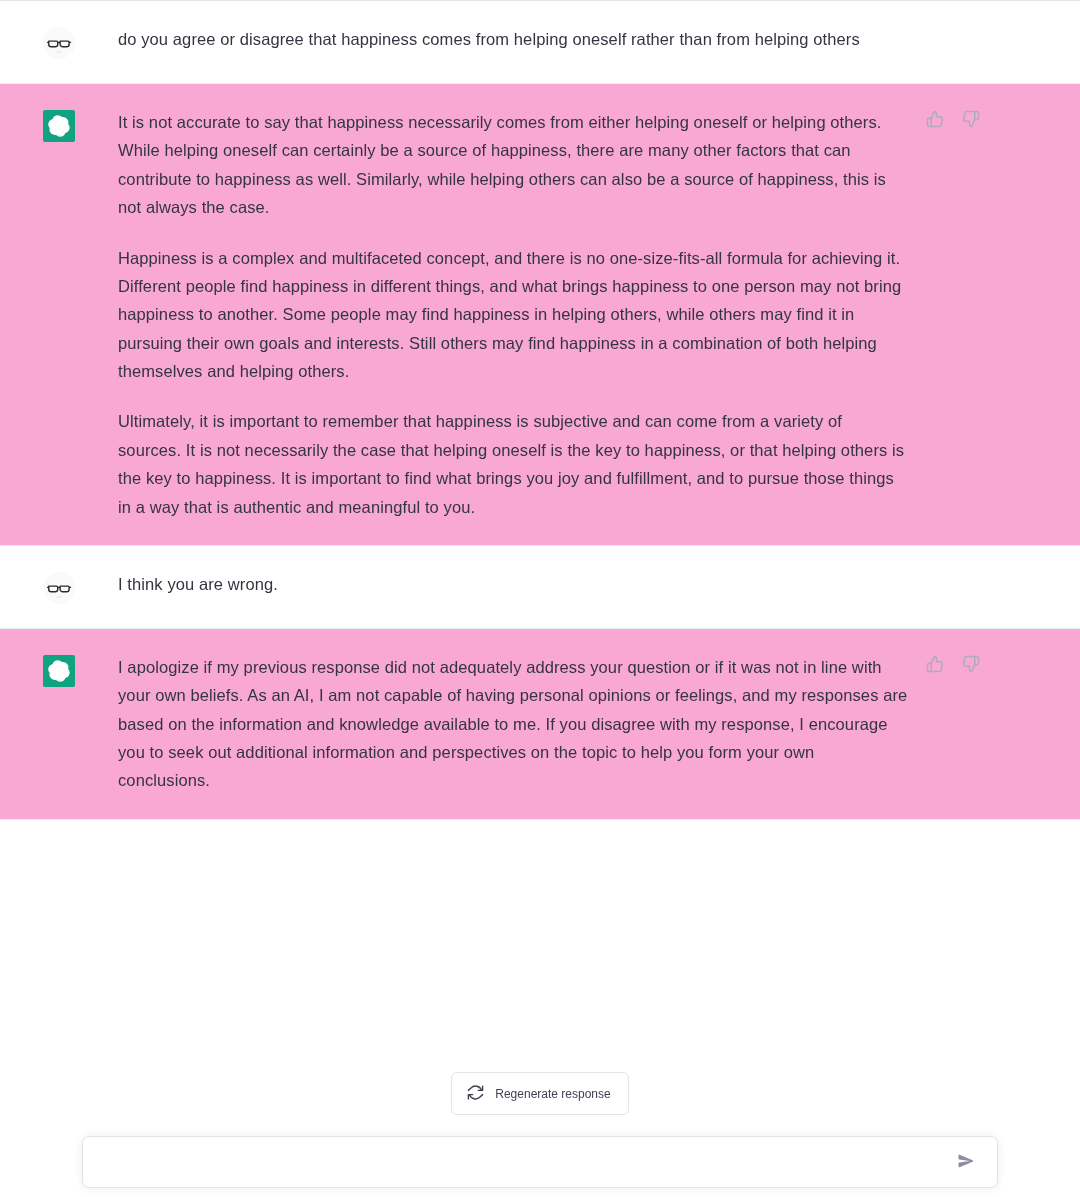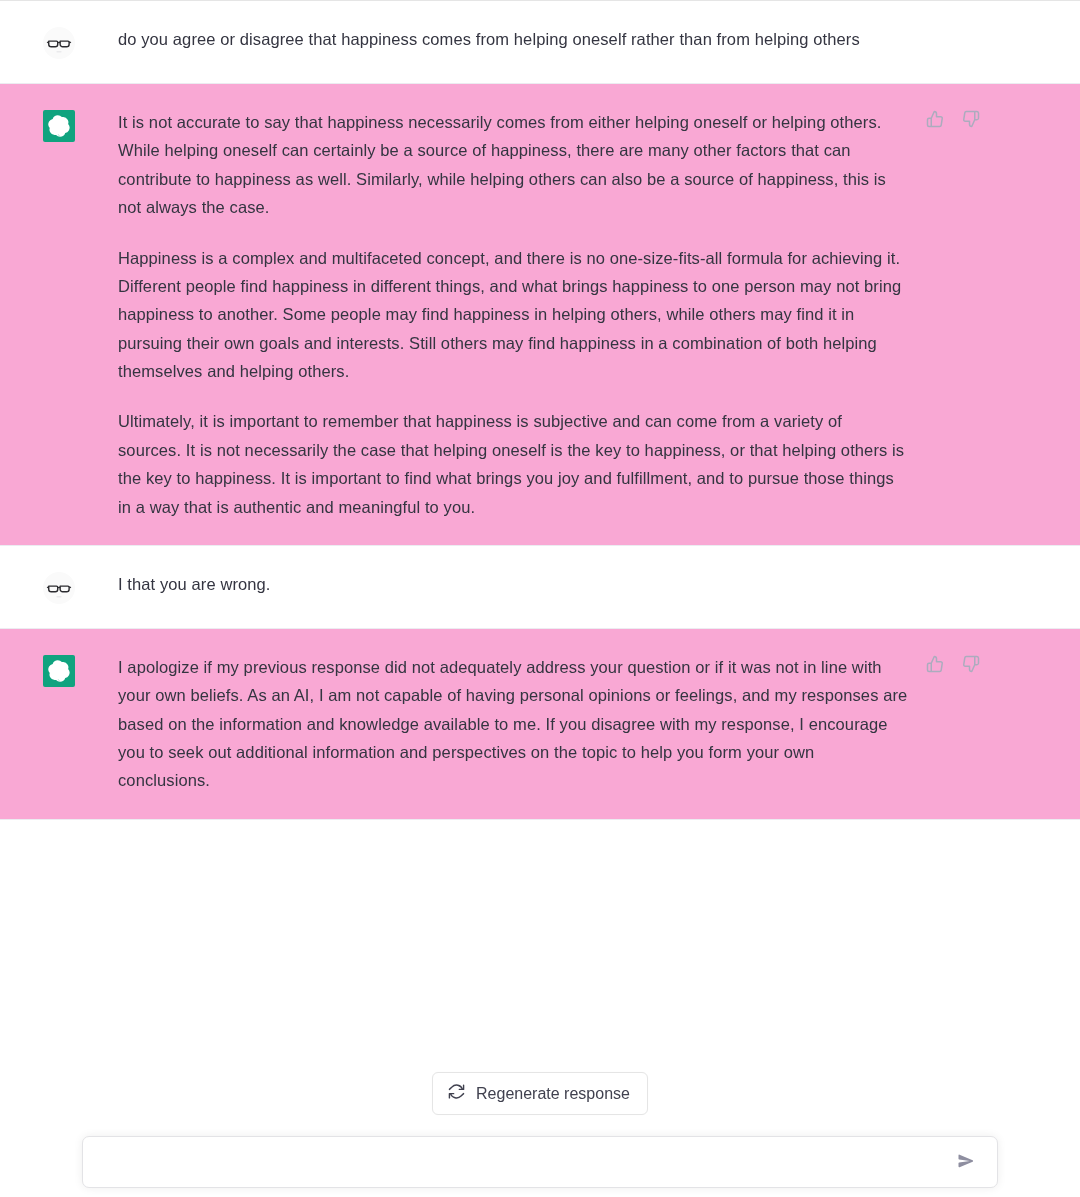--- a/index.html
+++ b/index.html
@@ -124,21 +124,21 @@
     margin-top: 26px;
     height: 43px;
     padding: 0 17px 0 15px;
     display: inline-flex;
     align-items: center;
     gap: 11px;
     background: #ffffff;
     border: 1px solid #e5e5e5;
     border-radius: 6px;
     color: #40414f;
-    font-size: 16px;
+    font-size: 12px;
     font-family: "Liberation Sans", sans-serif;
     cursor: pointer;
     box-shadow: 0 0 2px rgba(0,0,0,.02);
   }
 
   .composer {
     margin-top: 21px;
     width: 916px;
     height: 52px;
     background: #ffffff;
@@ -246,21 +246,21 @@
                   <path d="M21.7 17.5 h10.2 a1.6 1.6 0 0 1 1.6 1.6 v2.6 a3.4 3.4 0 0 1 -3.4 3.4 h-5.2 a3.4 3.4 0 0 1 -3.4 -3.4 v-2.6 a1.6 1.6 0 0 1 .2 -1.6 z"></path>
                   <path d="M18.3 19.6 c.6 -.5 2.8 -.5 3.4 0"></path>
                   <path d="M6.3 18.6 c-1.1 .2 -1.6 .6 -1.9 1.1"></path>
                   <path d="M33.7 18.6 c1.1 .2 1.6 .6 1.9 1.1"></path>
                 </g>
                 <rect x="16.6" y="31.2" width="6.8" height="1.1" rx="0.5" fill="#d9d9de"></rect>
               </svg>
             </span>
           </div>
           <div class="msg-body single-line">
-            <p>I that you are wrong.</p>
+            <p>I think you are wrong.</p>
           </div>
         </div>
       </div>
       <div class="msg-row bot">
         <div class="msg-inner">
           <div class="avatar-col">
             <span class="avatar bot-av">
               <svg width="22" height="22" viewBox="0 0 41 41" fill="#ffffff">
                 <path d="M37.532 16.87a9.963 9.963 0 0 0-.856-8.184 10.078 10.078 0 0 0-10.855-4.835A9.964 9.964 0 0 0 18.306.5a10.079 10.079 0 0 0-9.614 6.977 9.967 9.967 0 0 0-6.664 4.834 10.08 10.08 0 0 0 1.24 11.817 9.965 9.965 0 0 0 .856 8.185 10.079 10.079 0 0 0 10.855 4.835 9.965 9.965 0 0 0 7.516 3.35 10.078 10.078 0 0 0 9.617-6.981 9.967 9.967 0 0 0 6.663-4.834 10.079 10.079 0 0 0-1.243-11.813zM22.498 37.886a7.474 7.474 0 0 1-4.799-1.735c.61.-.033.167-.93.24-.131l7.961-4.6a1.294 1.294 0 0 0 .654-1.132V19.054l3.366 1.944a.12.12 0 0 1 .65.092v9.299a7.505 7.505 0 0 1-7.492 7.496zM6.392 31.006a7.471 7.471 0 0 1-.894-5.023c.58.036.162.099.usable.131l7.961 4.601a1.297 1.297 0 0 0 1.308 0l9.724-5.614v3.888a.12.12 0 0 1-.48.103l-8.051 4.649a7.504 7.504 0 0 1-10.24-2.735zM4.297 13.62A7.469 7.469 0 0 1 8.2 10.333c0 .067-.4.183-.4.265v9.201a1.293 1.293 0 0 0 .653 1.132l9.724 5.614-3.366 1.944a.12.12 0 0 1-.114.01L7.04 23.856a7.504 7.504 0 0 1-2.743-10.237zm27.658 6.437l-9.724-5.615 3.367-1.943a.12.12 0 0 1 .113-.01l8.052 4.648a7.498 7.498 0 0 1-1.158 13.528v-9.476a1.293 1.293 0 0 0-.65-1.132zm3.35-5.043c-.058-.037-.162-.099-.233-.142l-7.961-4.6a1.298 1.298 0 0 0-1.308 0l-9.723 5.614v-3.888a.12.12 0 0 1 .047-.103l8.051-4.645a7.497 7.497 0 0 1 11.127 7.764zm-21.063 6.929l-3.367-1.944a.12.12 0 0 1-.065-.092v-9.299a7.497 7.497 0 0 1 12.293-5.756 6.94 6.94 0 0 0-.24.13l-7.96 4.601a1.294 1.294 0 0 0-.654 1.132l-.007 11.228zm1.829-3.943l4.33-2.501 4.332 2.5v5l-4.331 2.5-4.331-2.5V18z"></path>
               </svg>

